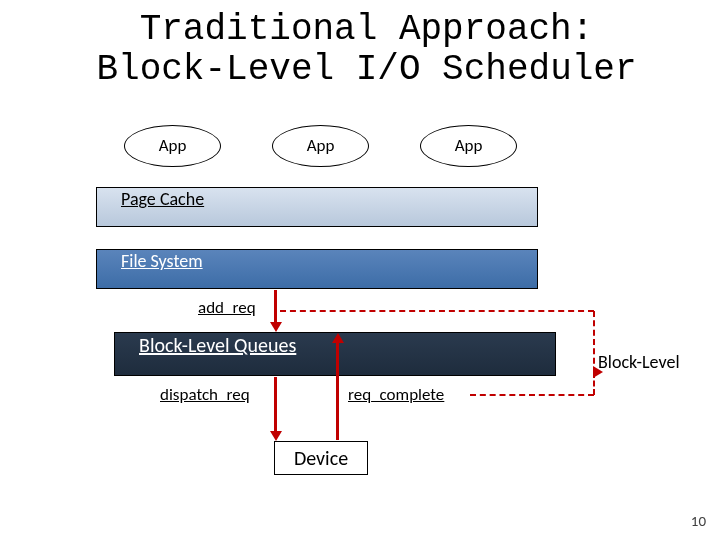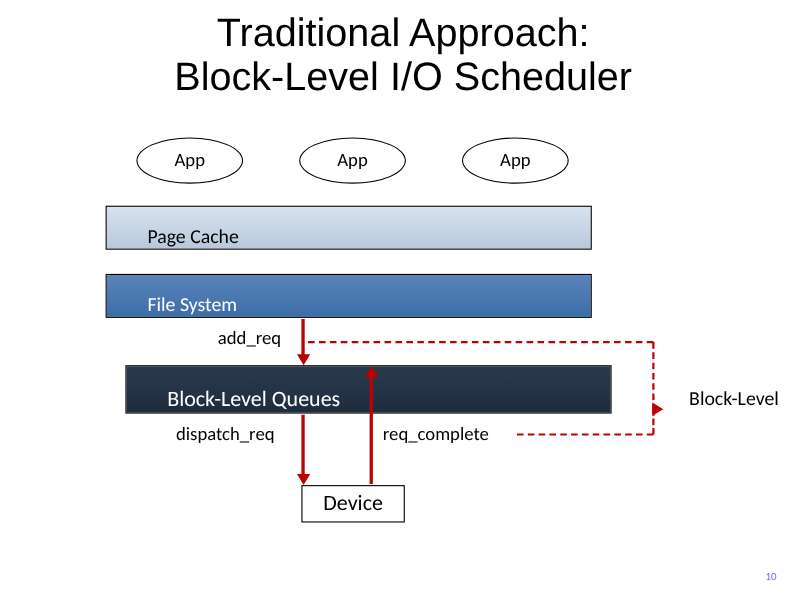--- a/index.html
+++ b/index.html
@@ -6,21 +6,21 @@
     margin: 0;
     padding: 0;
     width: 720px;
     height: 540px;
     font-family: "Calibri", "Arial", sans-serif;
     background: #fff;
     position: relative;
   }
   .title {
     text-align: center;
-    font-family: Liberation Sans, sans-serif;
+    font-family: Liberation Mono, monospace;
     font-size: 36px;
     line-height: 1.1;
     margin-top: 10px;
     color: #000;
     margin-left: 13px;
   }
   .diagram {
     position: relative;
     width: 594px;
     height: 430px;
@@ -34,23 +34,24 @@
     text-align: center;
     line-height: 40px;
     font-size: 17px;
     background: #fff;
   }
   .bar {
     position: absolute;
     border: 1.5px solid #000;
     font-size: 18px;
     display: flex;
-    align-items: flex-end;
-    padding-left: 37px;
+    align-items: flex-start;
+    padding-left: 24px;
     box-sizing: border-box;
+    text-decoration: underline;
   }
   .bar.pagecache {
     background: linear-gradient(#d8e2ef, #b8c8dc);
     color: #000;
   }
   .bar.filesystem {
     background: linear-gradient(#5a84bb, #3d6da7);
     color: #fff;
   }
   .bar.blockqueues {
@@ -65,26 +66,27 @@
     background: #fff;
     text-align: center;
     font-size: 20px;
     display: flex;
     align-items: center;
     justify-content: center;
   }
   .scheduler {
     position: absolute;
     font-size: 18px;
-    text-align: right;
+    text-align: left;
     line-height: 1.15;
   }
   .label {
     position: absolute;
     font-size: 17px;
+    text-decoration: underline;
   }
   .arrow-red {
     position: absolute;
     background: #c00000;
   }
   .arrow-red-head-down {
     position: absolute;
     width: 0; height: 0;
     border-left: 6px solid transparent;
     border-right: 6px solid transparent;
@@ -106,22 +108,22 @@
     position: absolute;
     width: 0; height: 0;
     border-top: 6px solid transparent;
     border-bottom: 6px solid transparent;
     border-left: 10px solid #c00000;
   }
   .slidenum {
     position: absolute;
     right: 14px;
     bottom: 10px;
-    font-size: 10px;
-    color: #8b5cf6;
+    font-size: 15px;
+    color: #404040;
   }
 </style>
 </head>
 <body>
 
 <div class="title">
   <span>Traditional Approach:</span><br>
   <span>Block-Level I/O Scheduler</span>
 </div>
 

